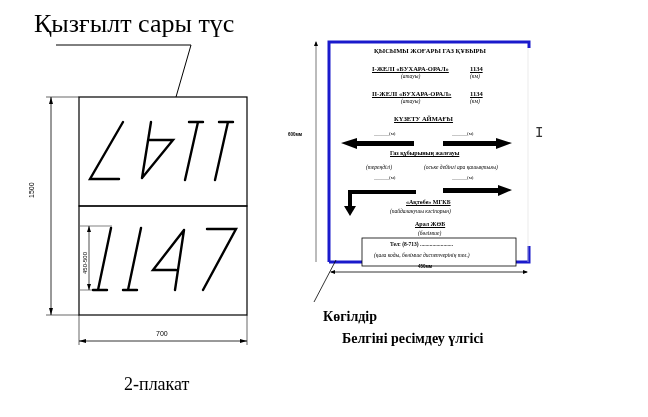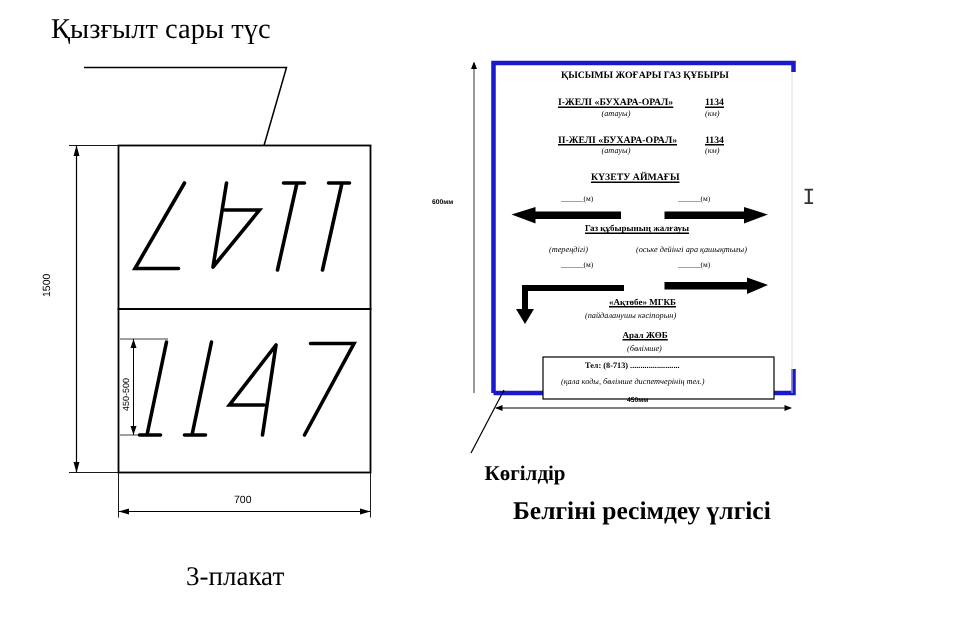--- a/index.html
+++ b/index.html
@@ -1,23 +1,23 @@
 <!DOCTYPE html>
 <html><head>
 <meta charset="utf-8">
 <style>
   html, body { margin:0; padding:0; background:#ffffff; }
   body { width:648px; height:417px; position:relative; overflow:hidden; font-family:"Liberation Serif", serif; color:#000; }
   .abs { position:absolute; }
   .serif { font-family:"Liberation Serif", "DejaVu Serif", serif; }
   .sans { font-family:"Liberation Sans", "DejaVu Sans", sans-serif; }
-  #title-orange { left:34px; top:9px; font-size:19px; }
+  #title-orange { left:34px; top:9px; font-size:26px; }
   #poster-label { left:124px; top:374px; font-size:18px; }
   #blue-label { left:323px; top:309px; font-size:14px; font-weight:bold; }
-  #sample-label { left:342px; top:331px; font-size:17px; font-weight:bold; }
+  #sample-label { left:342px; top:331px; font-size:14px; font-weight:bold; }
   .ttl { font-size:6.5px; font-weight:bold; text-align:center; }
   .ul { text-decoration:underline; }
   .it { font-style:italic; font-size:5.5px; }
   .dim { font-size:5px; }
   .cursor { left:535px; top:124px; font-size:14px; font-family:"DejaVu Sans Mono", monospace; color:#333; }
 </style>
 </head>
 <body>
 
 <div class="abs serif" id="title-orange">Қызғылт сары түс</div>
@@ -58,21 +58,21 @@
     <path d="M111,122 L98,180 M93,180 L107,180"></path>
     <path d="M141,122 L128,180 M123,180 L137,180"></path>
     <path d="M184,124 L153,162 L176,162 M184,124 L175,180"></path>
     <path d="M207,123 L236,123 L203,180"></path>
   </g>
 </svg>
 
 <div class="abs sans dim" style="left:28px;top:198px;transform:rotate(-90deg);transform-origin:left top;font-size:7px;">1500</div>
 <div class="abs sans" style="left:82px;top:274px;transform:rotate(-90deg);transform-origin:left top;font-size:6px;">450-500</div>
 <div class="abs sans" style="left:156px;top:330px;font-size:7px;">700</div>
-<div class="abs serif" id="poster-label">3-плакат</div>
+<div class="abs serif" id="poster-label">2-плакат</div>
 
 <svg class="abs" style="left:0;top:0;" width="648" height="417">
 
   <polyline points="329,262 329,42 529,42 529,48" fill="none" stroke="#1a1acc" stroke-width="3"></polyline>
   <polyline points="329,262 372,262" fill="none" stroke="#1a1acc" stroke-width="3"></polyline>
   <polyline points="514,262 529,262 529,246" fill="none" stroke="#1a1acc" stroke-width="3"></polyline>
   <line x1="528" y1="48" x2="528" y2="262" stroke="#dddddd" stroke-width="0.6"></line>
 
   <line x1="316" y1="42" x2="316" y2="262" stroke="#555" stroke-width="0.8"></line>
   <polygon points="316,41 314,46 318,46" fill="#000"></polygon>

